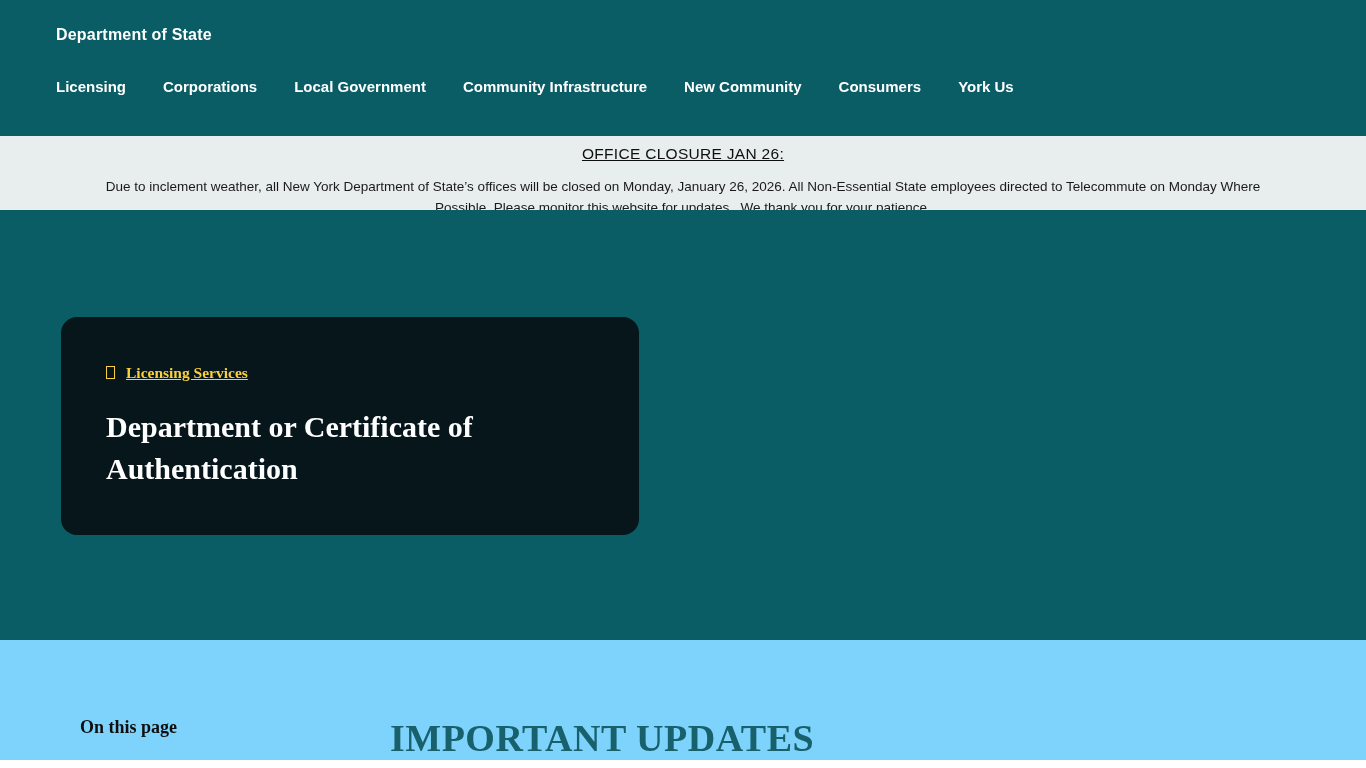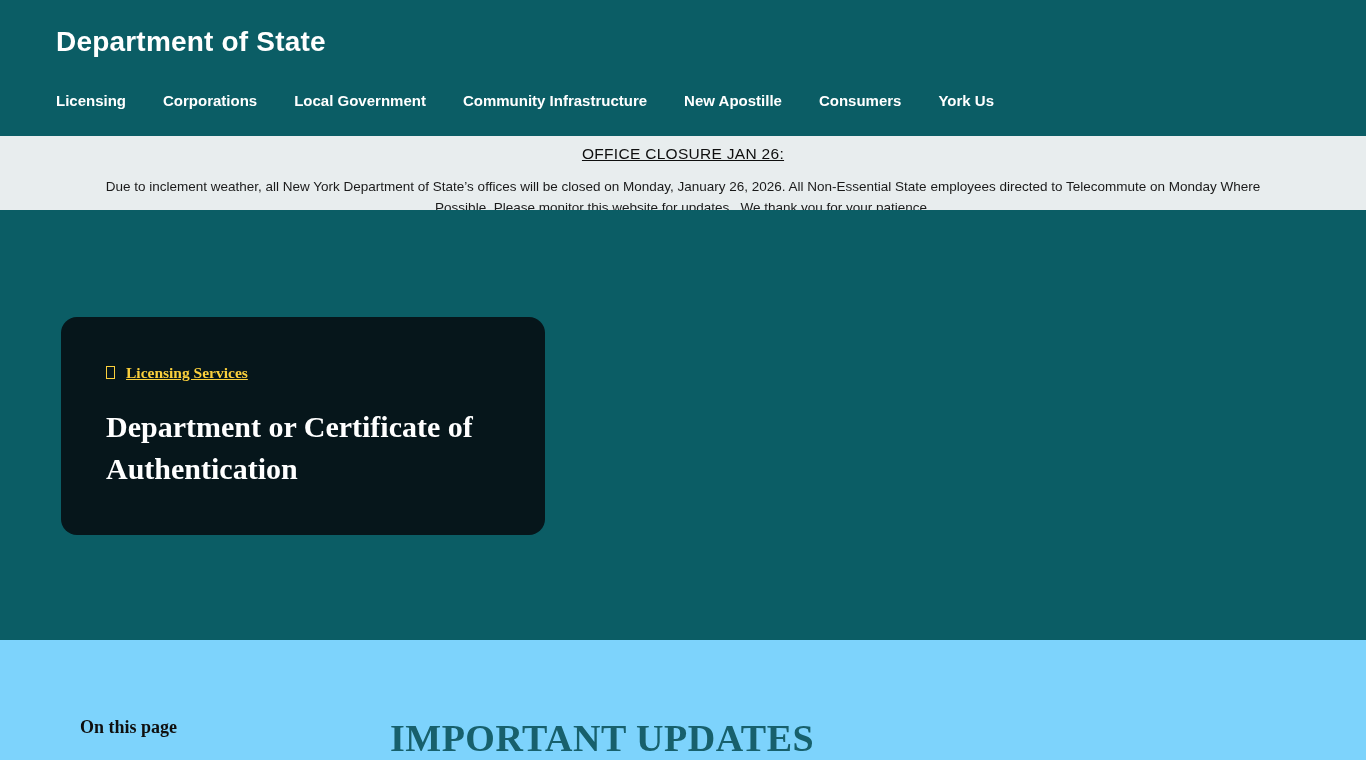--- a/index.html
+++ b/index.html
@@ -11,21 +11,21 @@
   
   .site-header {
     background: #0b5d65;
     height: 136px;
     padding-left: 56px;
   }
   .site-title {
     display: inline-block;
     padding-top: 26px;
     color: #ffffff;
-    font-size: 28px;
+    font-size: 16px;
     font-weight: bold;
     letter-spacing: 0.2px;
     text-decoration: none;
     cursor: pointer;
   }
   .main-nav {
     margin-top: 34px;
     display: flex;
     gap: 37px;
     align-items: center;
@@ -67,21 +67,21 @@
   
   .hero {
     position: relative;
     background: #0b5d65;
     height: 430px;
   }
   .hero-card {
     position: absolute;
     left: 61px;
     top: 107px;
-    width: 484px;
+    width: 578px;
     height: 218px;
     background: #06161b;
     border-radius: 16px;
     padding: 47px 45px 0 45px;
   }
   .breadcrumb {
     display: flex;
     align-items: center;
     gap: 11px;
   }
@@ -142,21 +142,21 @@
 
 <div class="page">
 
   <header class="site-header">
     <a class="site-title">Department of State</a>
     <nav class="main-nav">
       <a>Licensing</a>
       <a>Corporations</a>
       <a>Local Government</a>
       <a>Community Infrastructure</a>
-      <a>New Apostille</a>
+      <a>New Community</a>
       <a>Consumers</a>
       <a>York Us</a>
     </nav>
   </header>
 
   <section class="alert-banner">
     <span class="alert-title">OFFICE CLOSURE JAN 26:</span>
     <p class="alert-body">Due to inclement weather, all New York Department of State’s offices will be closed on Monday, January 26, 2026. All Non-Essential State employees directed to Telecommute on Monday Where Possible. Please monitor this website for updates.  We thank you for your patience.</p>
   </section>
 

